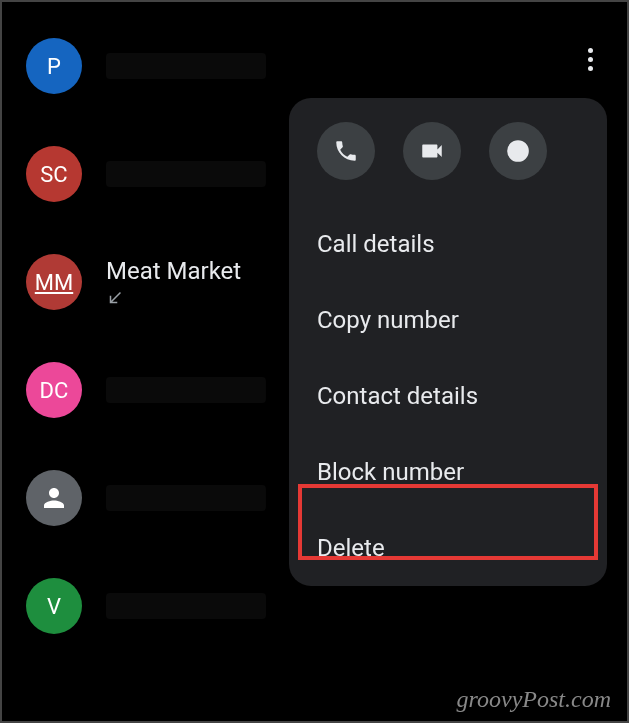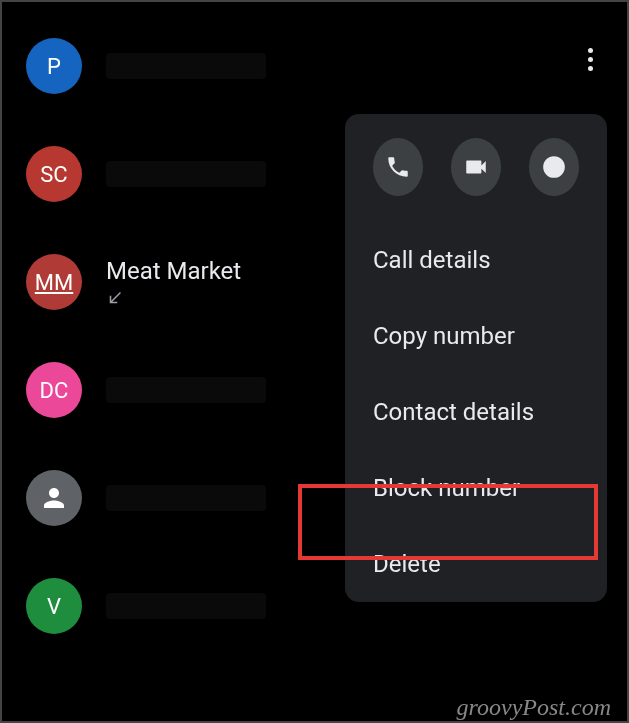--- a/index.html
+++ b/index.html
@@ -74,25 +74,25 @@
       align-items: center;
     }
     .overflow-btn span {
       width: 5px;
       height: 5px;
       background: #e8eaed;
       border-radius: 50%;
     }
     .context-menu {
       position: absolute;
-      top: 112px;
+      top: 96px;
       right: 20px;
-      width: 262px;
+      width: 318px;
       background: #202124;
-      border-radius: 14px;
+      border-radius: 22px;
       box-shadow: 0 4px 20px rgba(0,0,0,0.6);
       overflow: hidden;
     }
     .action-row {
       display: flex;
       gap: 28px;
       padding: 24px 28px 26px;
       justify-content: flex-start;
     }
     .action-btn {
@@ -132,21 +132,21 @@
       height: 26px;
       width: 160px;
     }
     .person-icon {
       width: 30px;
       height: 30px;
       fill: #fff;
     }
     .watermark {
       position: absolute;
-      bottom: 0;
+      bottom: 8px;
       right: 16px;
       color: #888;
       font-family: Georgia, serif;
       font-style: italic;
       font-size: 24px;
     }
   </style>
 </head>
 <body>
 

